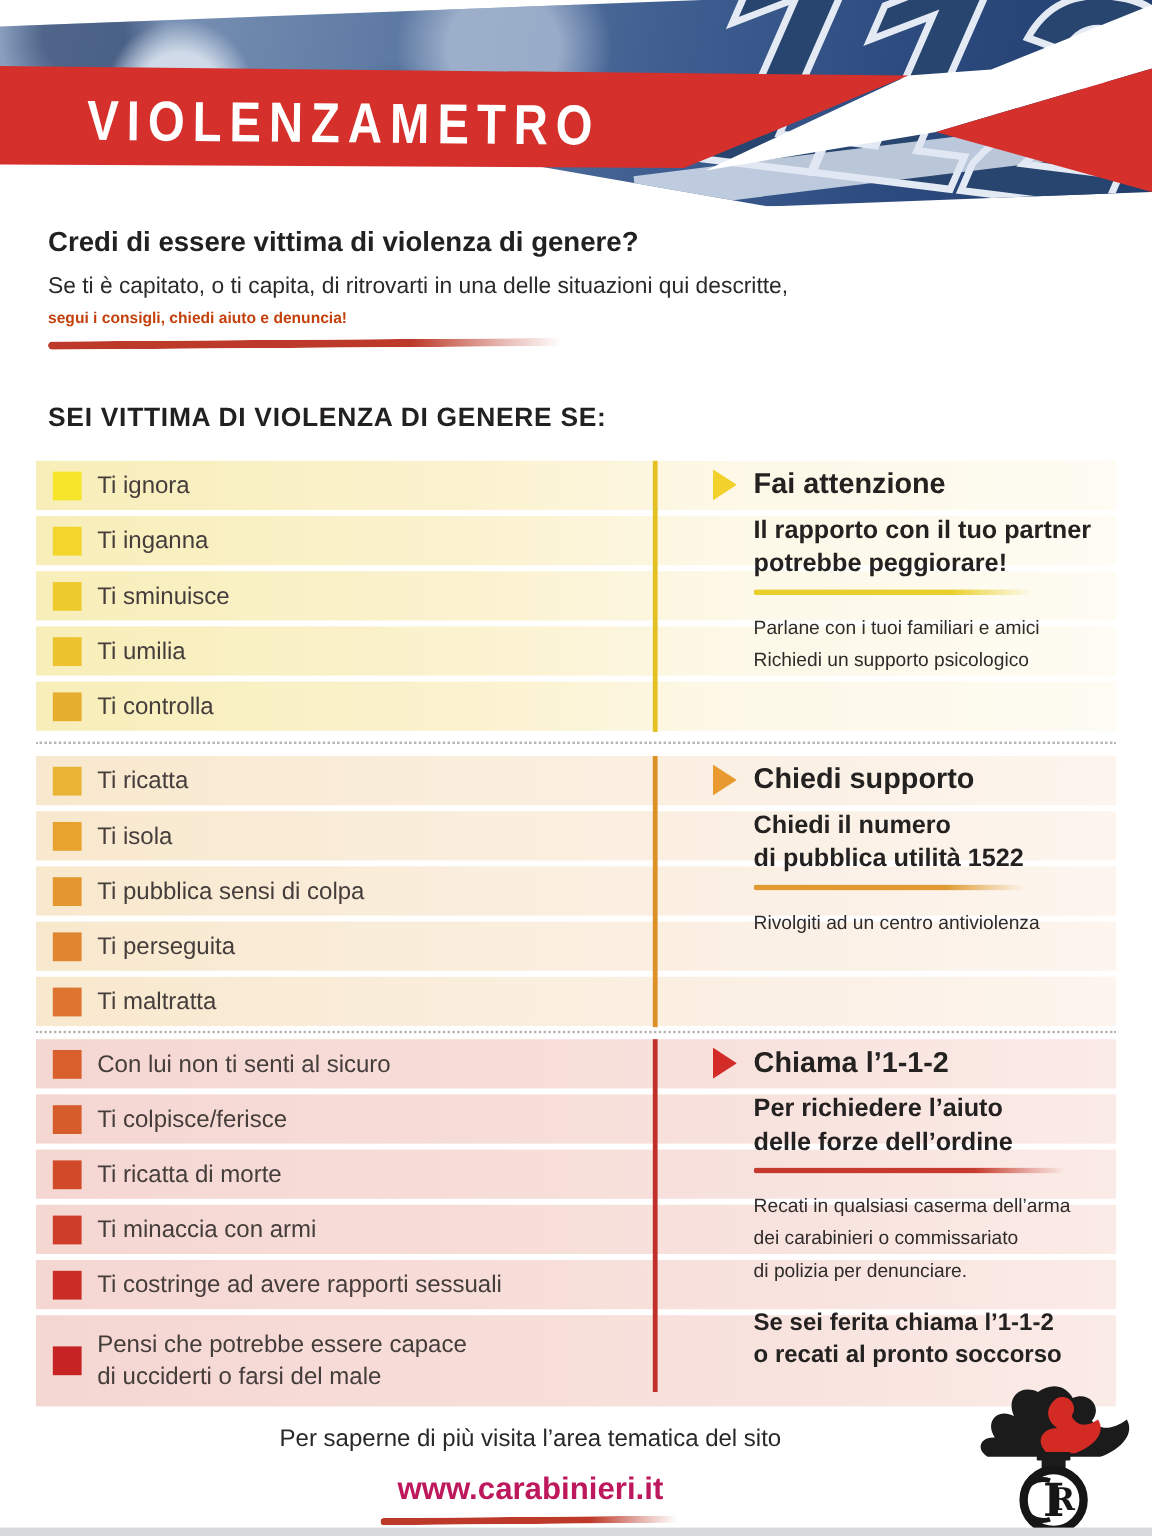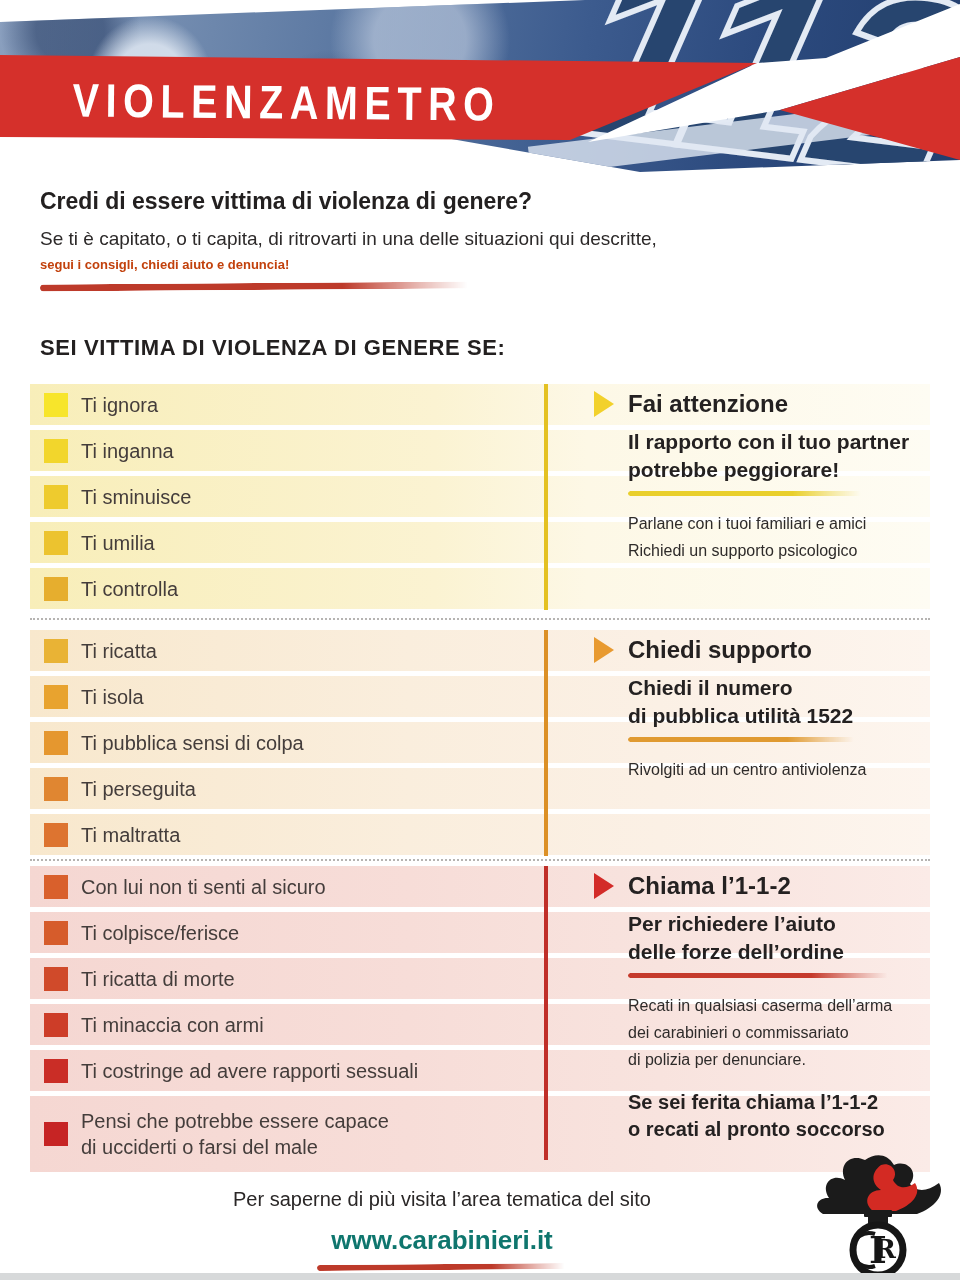--- a/index.html
+++ b/index.html
@@ -68,21 +68,21 @@
   .tips{margin:12px 0 0 66px;font-size:16px;line-height:27px;color:#2e2b2a;}
   .warn{margin:16px 0 0 66px;font-size:20px;font-weight:bold;line-height:27px;color:#242121;}
 
   .divider{position:absolute;left:30px;right:30px;border-top:2px dotted #b6b4b2;}
   #divider-1{top:618px;}
   #divider-2{top:859px;}
 
   
   #footer{position:absolute;left:0;top:1188px;width:790px;text-align:center;margin-left:47px;}
   .footer-line{font-size:20px;color:#2a2727;}
-  .footer-site{margin-top:14px;font-size:26px;font-weight:bold;color:#0f766e;}
+  .footer-site{margin-top:14px;font-size:26px;font-weight:bold;color:#be185d;}
   .footer-scribble{margin:8px auto 0;width:250px;transform:rotate(-.5deg);height:6px;}
   #logo{position:absolute;left:795px;top:1150px;}
   .page-edge{position:absolute;left:0;bottom:0;width:100%;height:7px;background:#d7d9da;}
 </style>
 </head>
 <body>
 
 <div id="page">
 
   <div id="header">

